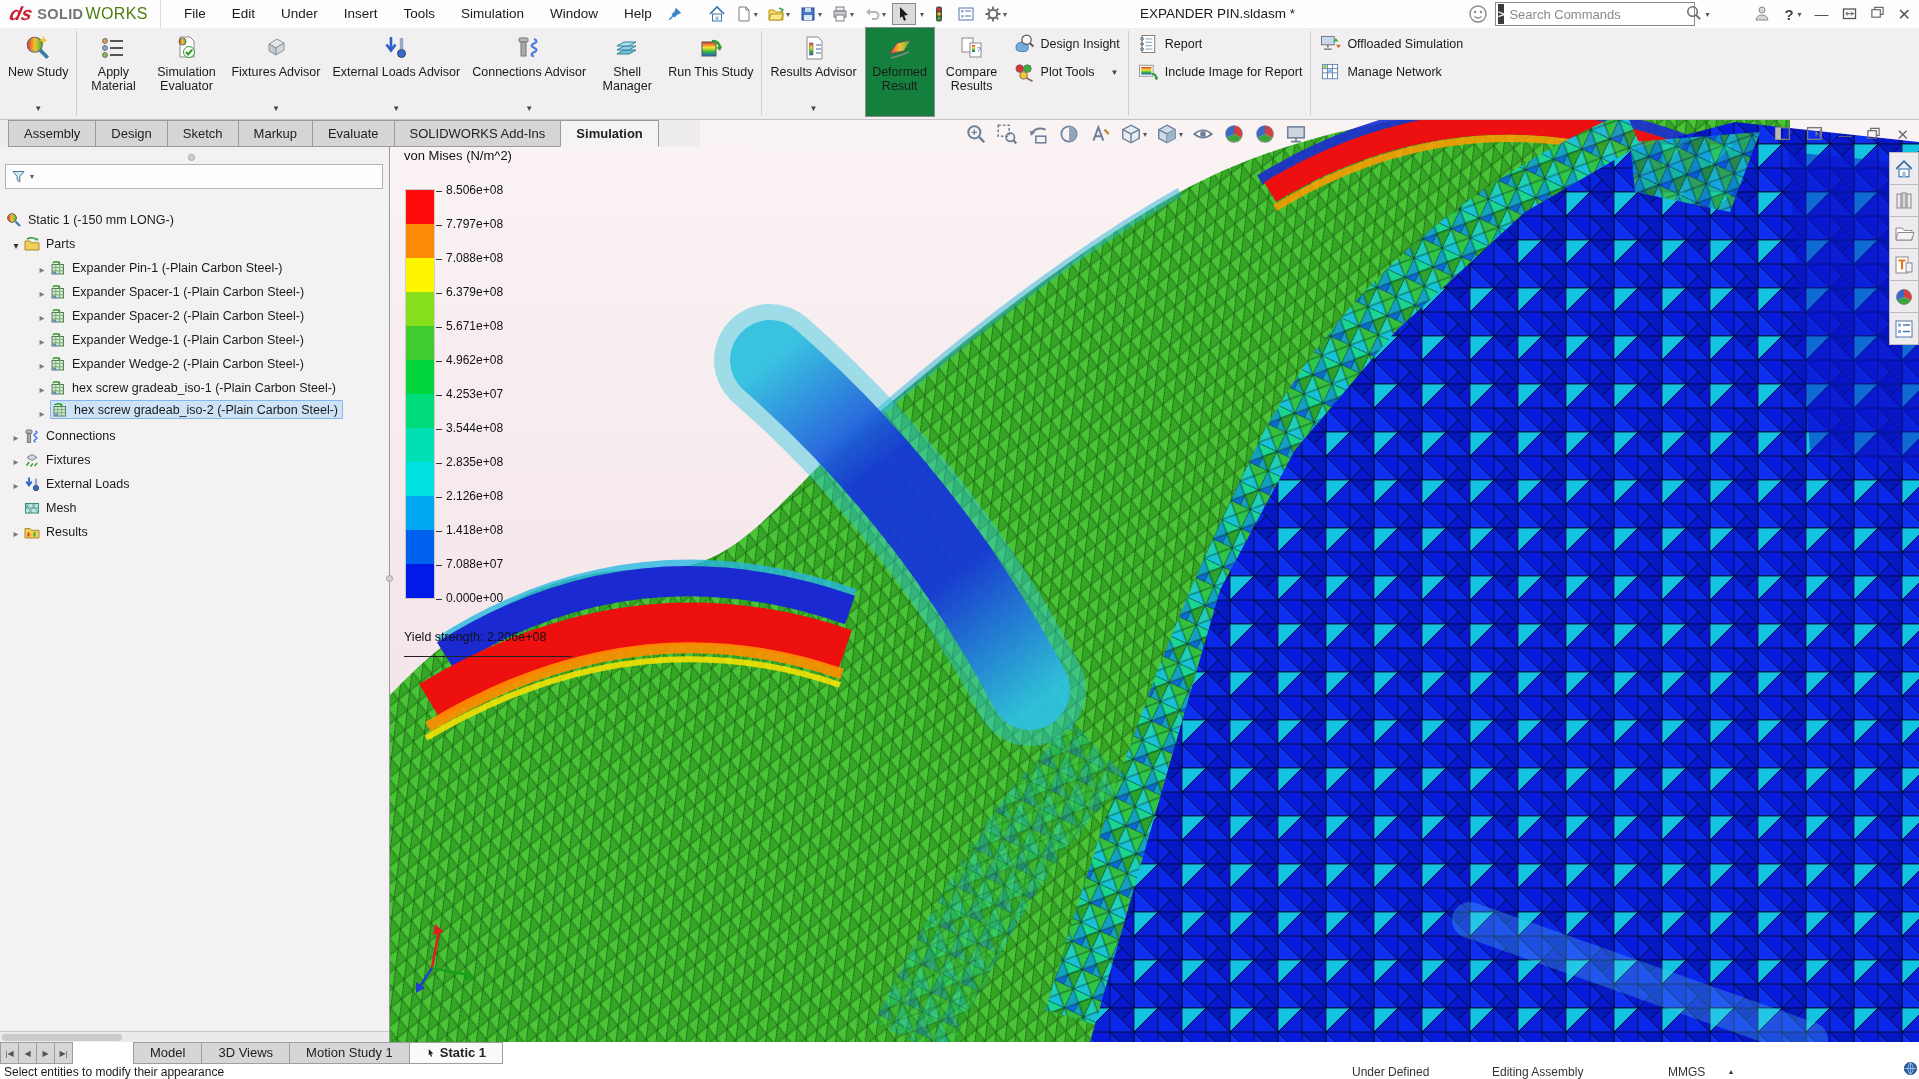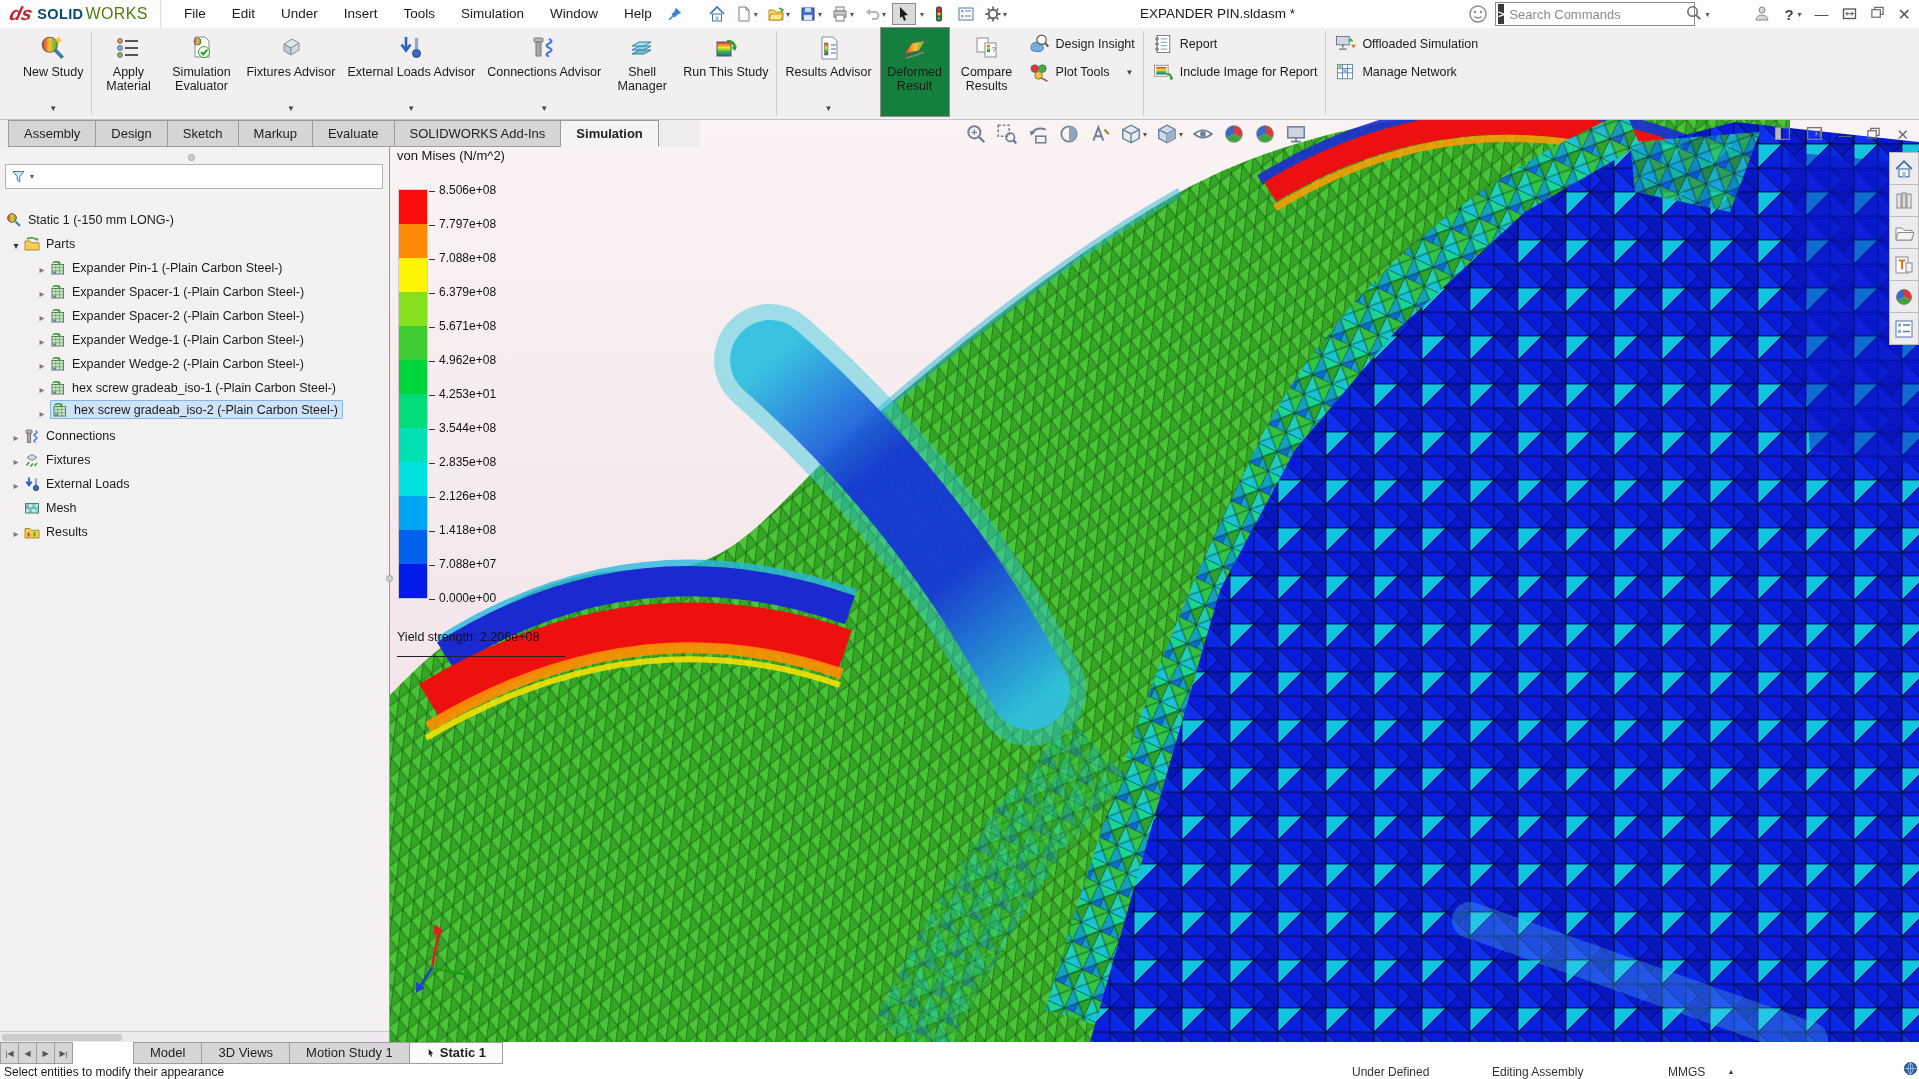--- a/index.html
+++ b/index.html
@@ -4,21 +4,21 @@
 <style>
   *{margin:0;padding:0;box-sizing:border-box}
   html,body{width:1919px;height:1079px;overflow:hidden}
   body{font-family:"Liberation Sans",sans-serif;font-size:13px;color:#1a1a1a;background:#fff}
   .app{position:relative;width:1919px;height:1079px;background:#fff;overflow:hidden}
 
   
   .titlebar{position:absolute;top:0;left:0;right:0;height:28px;background:#fdfdfd;display:flex;align-items:center}
   .logo{display:flex;align-items:baseline;gap:2px;padding:0 12px 0 10px;height:28px;border-right:1px solid #e0dde0;align-items:center}
   .logo-ds{font-style:italic;font-weight:bold;color:#c8202e;font-size:19px;transform:skew(-14deg);margin-right:3px}
-  .logo-solid{color:#0c4a6e;font-weight:bold;font-size:14.5px;letter-spacing:.4px}
+  .logo-solid{color:#737373;font-weight:bold;font-size:14.5px;letter-spacing:.4px}
   .logo-works{color:#4d7c0f;font-size:16px;letter-spacing:.4px}
   .menus{display:flex;margin-left:10px}
   .menu-item{padding:0 13px;line-height:28px;font-size:13.5px;cursor:default}
   .pin-btn{margin-left:2px;display:flex;align-items:center}
   .qat{display:flex;align-items:center;margin-left:22px;gap:3px}
   .qat-btn{display:flex;align-items:center;padding:1px 2px;border:1px solid transparent}
   .qat-btn.pressed{background:#dbdbdb;border:1px solid #8a8a8a}
   .caret{font-size:8px;color:#555;margin-left:1px}
   .doc-title{position:absolute;left:1140px;top:0;line-height:28px;font-size:13.5px;white-space:nowrap}
   .smiley{position:absolute;left:1468px;top:4px}
@@ -52,21 +52,21 @@
   
   .viewport{position:absolute;left:390px;top:120px;right:0;bottom:37px;overflow:hidden;background:#f6edef}
   .scene{position:absolute;left:0;top:0}
   .hud{position:absolute;left:575px;top:3px;display:flex;gap:9px;align-items:center;z-index:4}
   .hud-item{display:flex;align-items:center}
   .docwin{position:absolute;right:10px;top:5px;display:flex;gap:15px;align-items:center;color:#6d6d6d;z-index:4}
   .taskpane{position:absolute;right:0;top:33px;width:30px;display:flex;flex-direction:column;z-index:4}
   .tp-btn{width:30px;height:33px;background:#edebed;border:1px solid #bdbabd;margin-top:-1px;display:flex;align-items:center;justify-content:center}
 
   
-  .legend{position:absolute;left:5px;top:28px;width:200px;height:530px;z-index:3}
+  .legend{position:absolute;left:12px;top:28px;width:200px;height:530px;z-index:3}
   .legend-title{position:absolute;left:2px;top:0;font-size:13px;color:#111;white-space:nowrap}
   .lbar{position:absolute;left:4px;top:42px;width:28px;height:408px;outline:1px solid rgba(0,0,0,.15)}
   .lblock{width:28px;height:34px}
   .llab{position:absolute;left:44px;width:90px;font-size:12px;color:#111;white-space:nowrap}
   .llab::before{content:"";position:absolute;left:-10px;top:8px;width:6px;height:1px;background:#333}
   .lyield{position:absolute;left:2px;top:482px;font-size:12.5px;color:#111;white-space:nowrap}
   .lyline{position:absolute;left:2px;top:508px;width:168px;height:1px;background:#222}
 
   
   .lpanel{position:absolute;left:0;top:147px;width:390px;bottom:37px;background:#f4f1f3;border-right:1px solid #9a979a;z-index:5}
@@ -519,21 +519,21 @@
             <path d="M4 7.7 h8 M5.8 5.8 L4 7.7 L5.8 9.6 M9.2 5.8 L11 7.7 L9.2 9.6" stroke="#555" fill="none"></path>
           </svg></span>
       <span class="wc"><svg width="15" height="15" style="vertical-align:-2px">
             <use href="#d-restore" y="-1"></use>
           </svg></span>
       <span class="wc" style="font-size:16px">✕</span>
     </div>
   </div>
 
   <div class="ribbon">
-    <div class="rbtn" style="margin-left:20px">
+    <div class="rbtn" style="margin-left:5px">
       <span class="ric">
           <svg width="28" height="28">
             <use href="#r-newstudy"></use>
           </svg>
         </span>
       <span class="lbl nowrap">New Study</span>
       <span class="drop">▼</span>
     </div>
     <div class="rsep"></div>
 
@@ -855,21 +855,21 @@
         <div class="lblock" style="background: rgb(0, 166, 242);"></div>
         <div class="lblock" style="background: rgb(0, 97, 238);"></div>
         <div class="lblock" style="background: rgb(0, 26, 232);"></div>
       </div>
       <div class="llab" style="top:35px">8.506e+08</div>
       <div class="llab" style="top:69px">7.797e+08</div>
       <div class="llab" style="top:103px">7.088e+08</div>
       <div class="llab" style="top:137px">6.379e+08</div>
       <div class="llab" style="top:171px">5.671e+08</div>
       <div class="llab" style="top:205px">4.962e+08</div>
-      <div class="llab" style="top:239px">4.253e+01</div>
+      <div class="llab" style="top:239px">4.253e+07</div>
       <div class="llab" style="top:273px">3.544e+08</div>
       <div class="llab" style="top:307px">2.835e+08</div>
       <div class="llab" style="top:341px">2.126e+08</div>
       <div class="llab" style="top:375px">1.418e+08</div>
       <div class="llab" style="top:409px">7.088e+07</div>
       <div class="llab" style="top:443px">0.000e+00</div>
       <div class="lyield">Yield strength: 2.206e+08</div>
       <div class="lyline"></div>
     </div>
 

